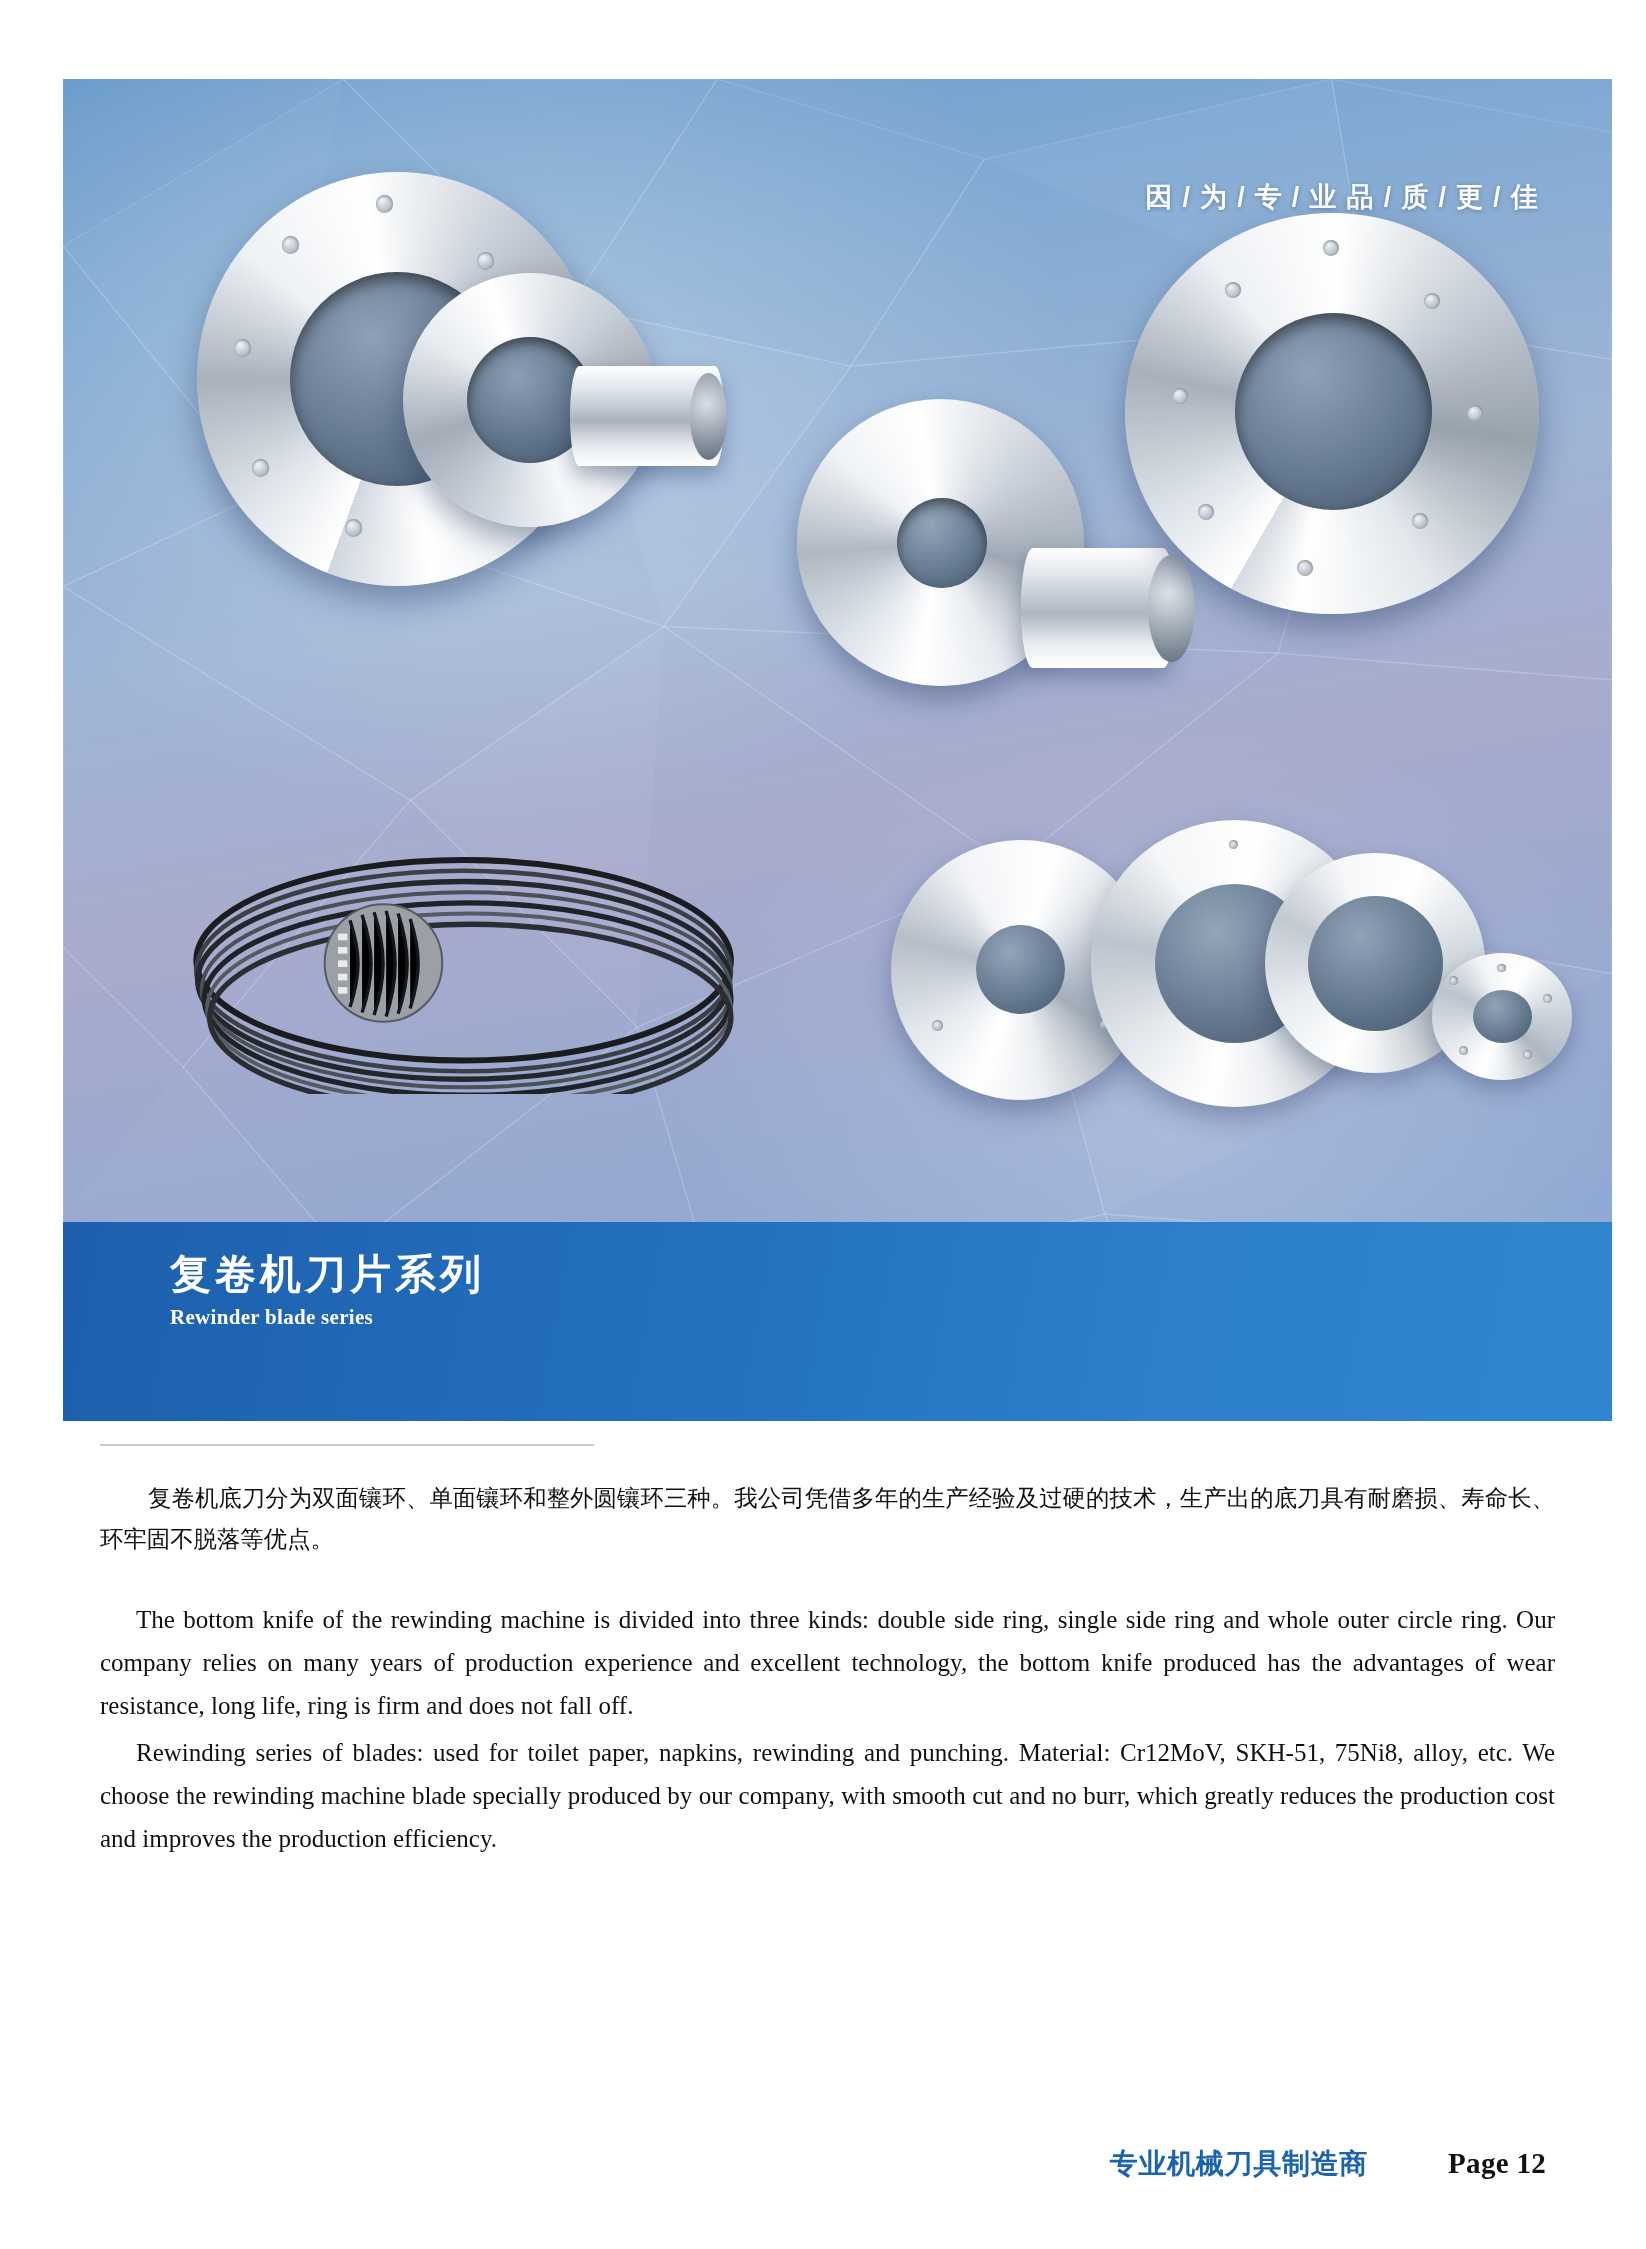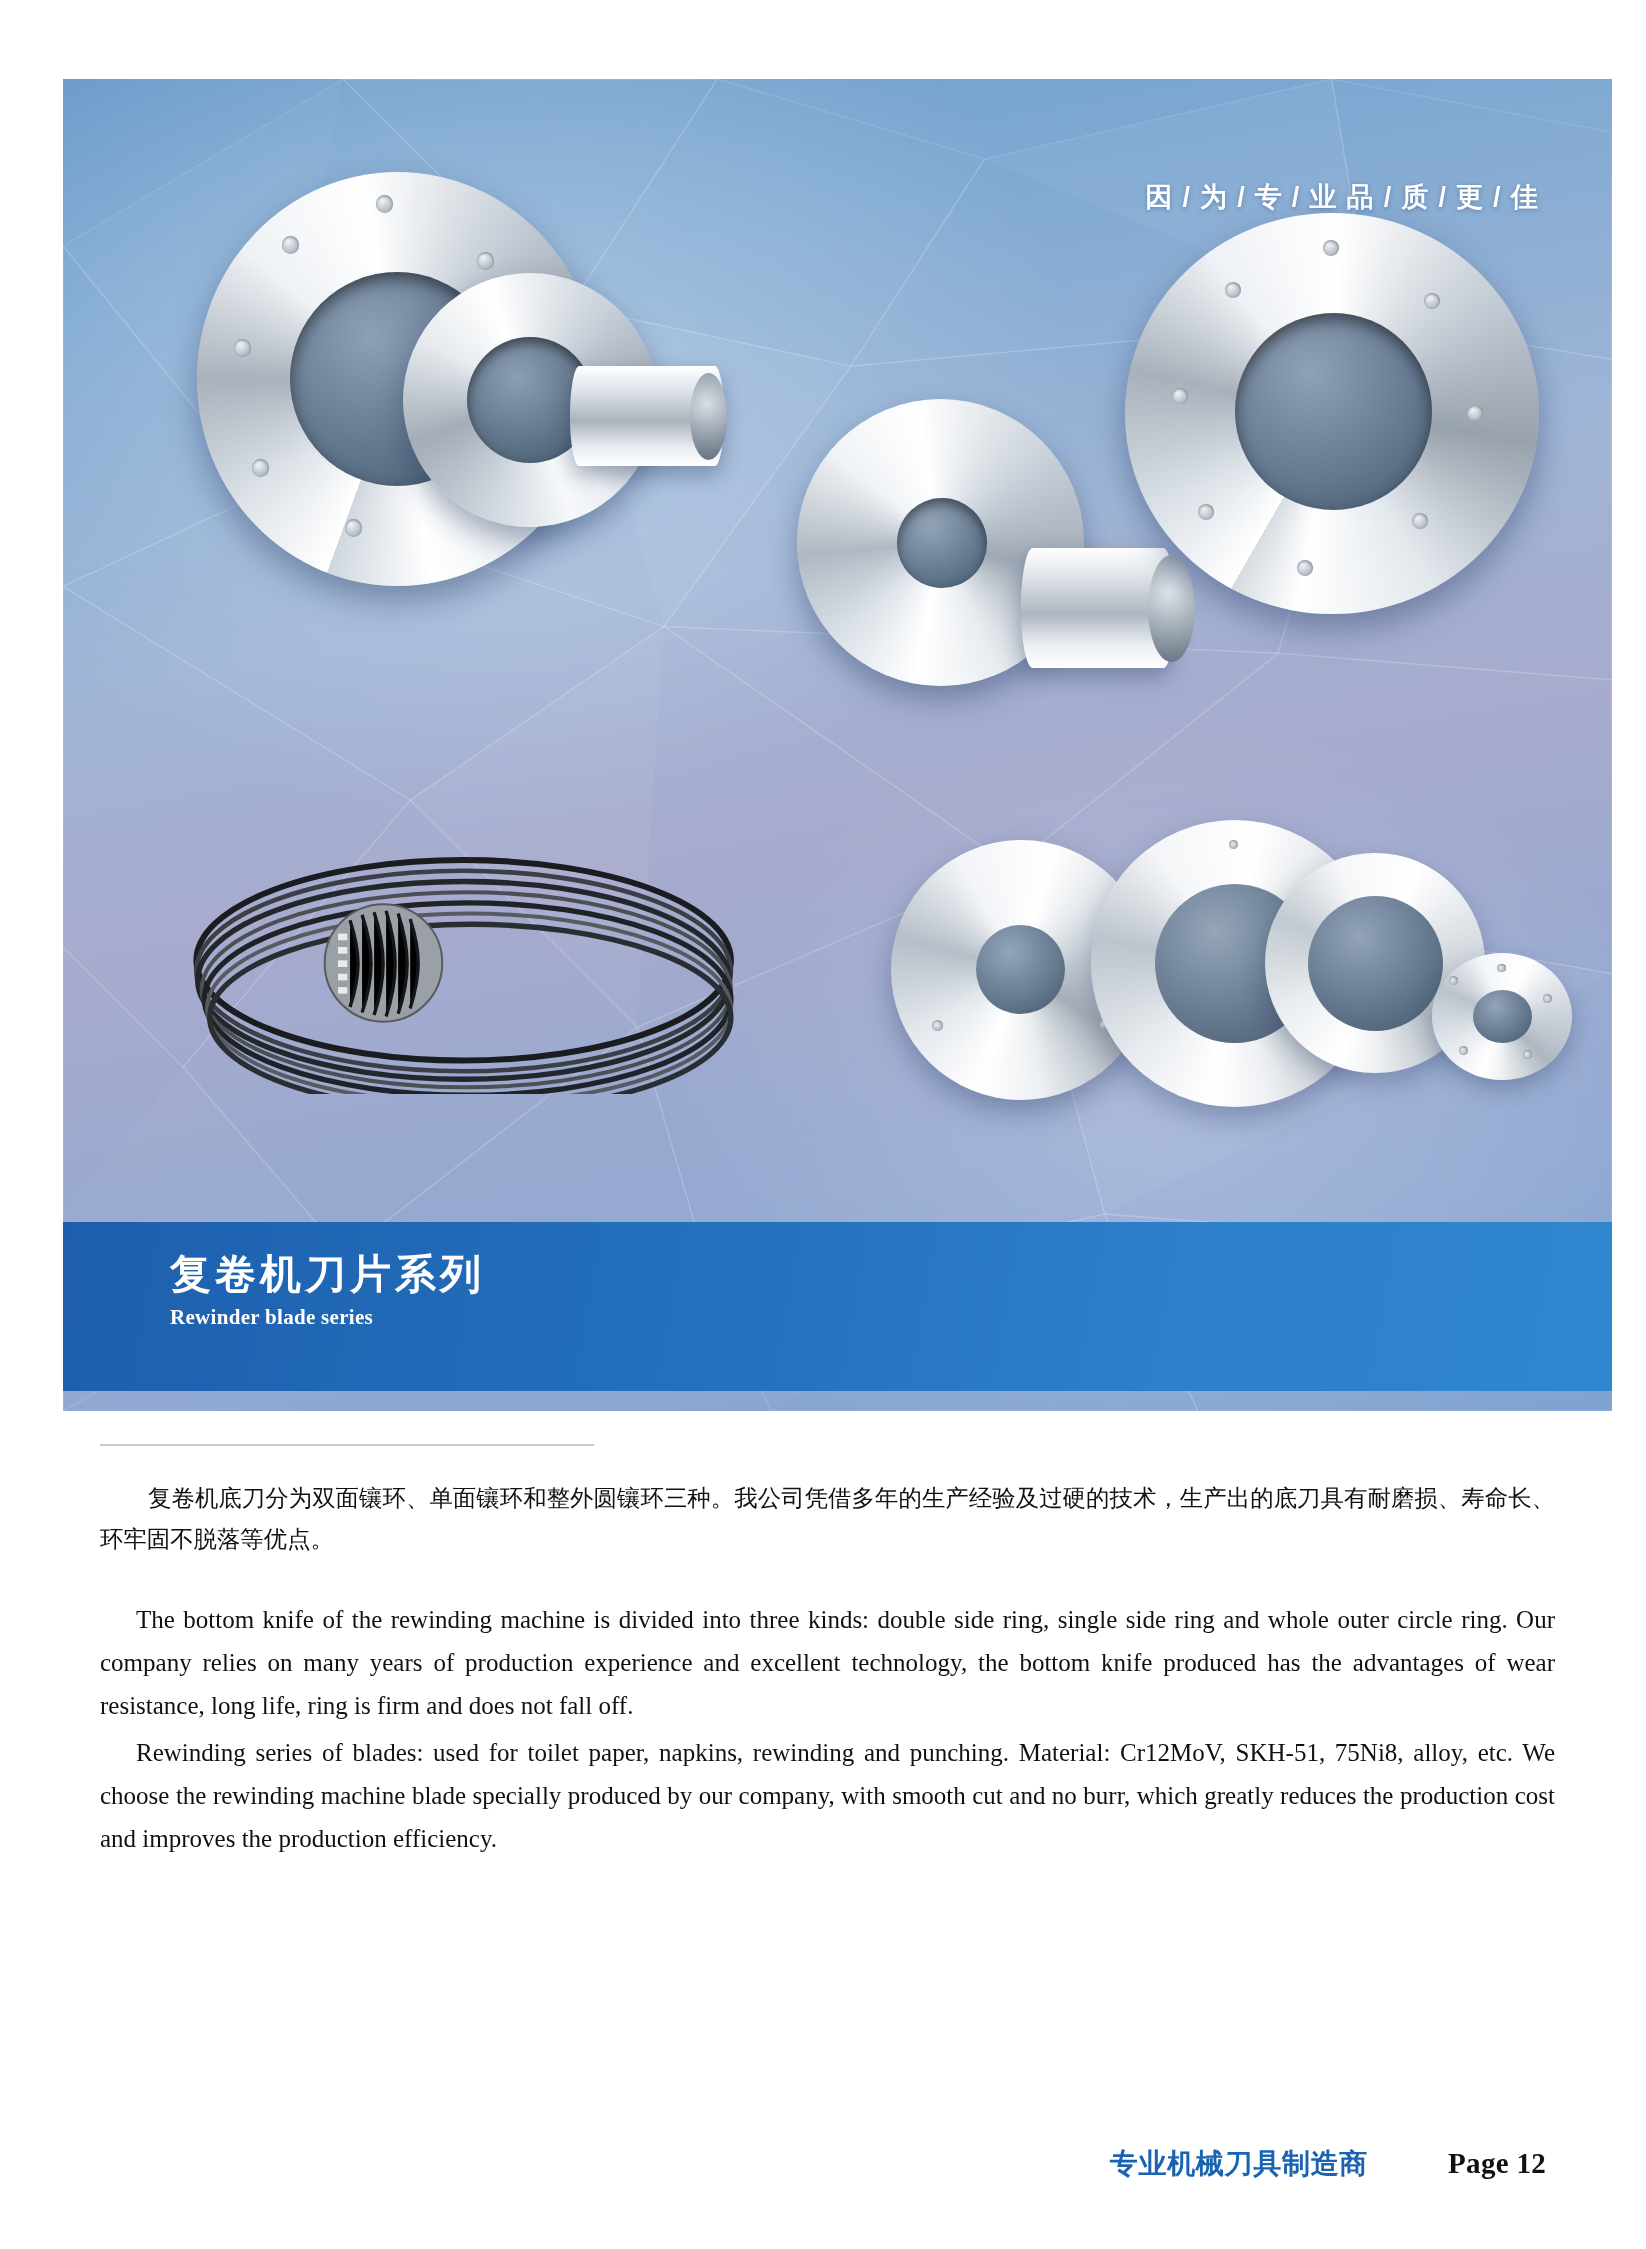--- a/index.html
+++ b/index.html
@@ -75,21 +75,21 @@
     background: radial-gradient(circle at 35% 30%, #f2f5f8 0%, #b9c2cc 60%, #8a95a2 100%);
     box-shadow: inset 0 1.3px 2.7px rgba(0,0,0,0.35);
   }
 
   
   .title-bar {
     position: absolute;
     left: 63px;
     top: 1222px;
     width: 1549px;
-    height: 169px;
+    height: 199px;
     background: linear-gradient(100deg, #1d5fad 0%, #2472bf 45%, #2d7fc9 70%, #2f86cf 100%);
   }
   .title-cn {
     position: absolute;
     left: 107px;
     top: 25px;
     font-size: 41px;
     font-weight: 800;
     color: #ffffff;
     letter-spacing: 4px;

